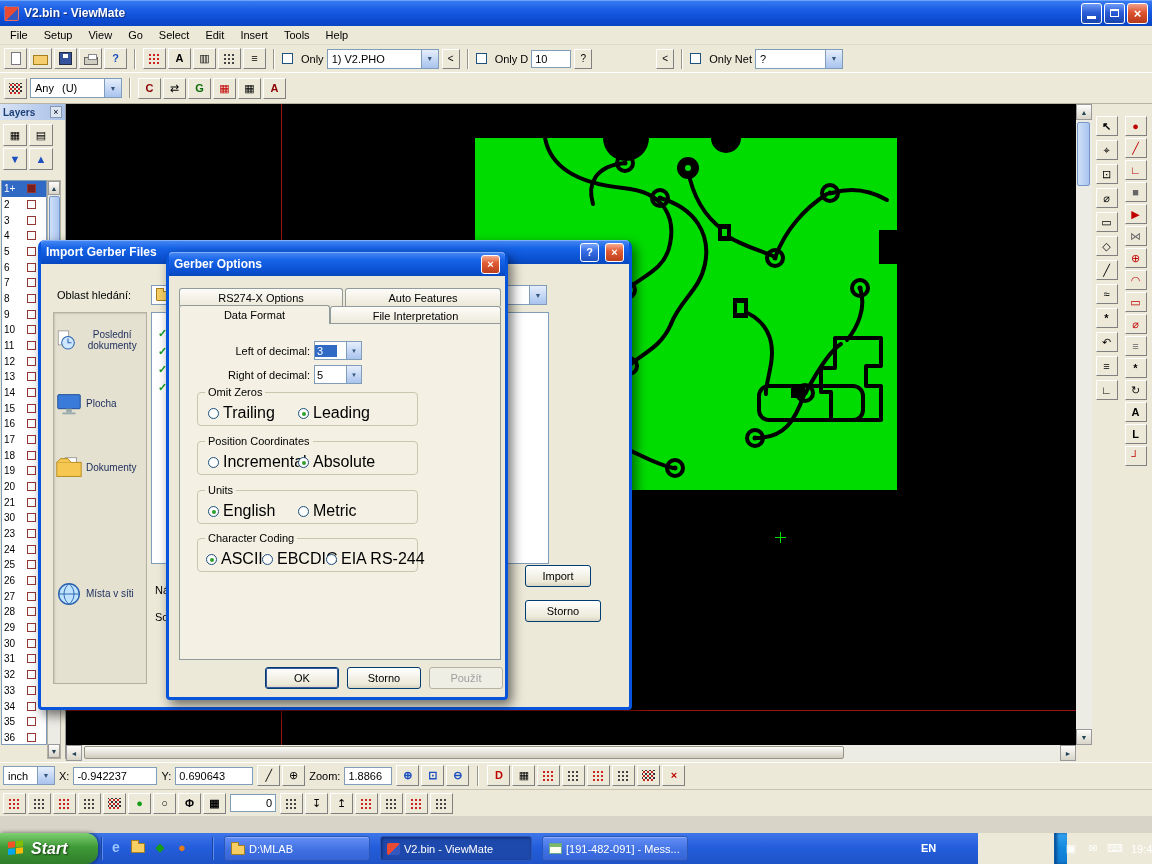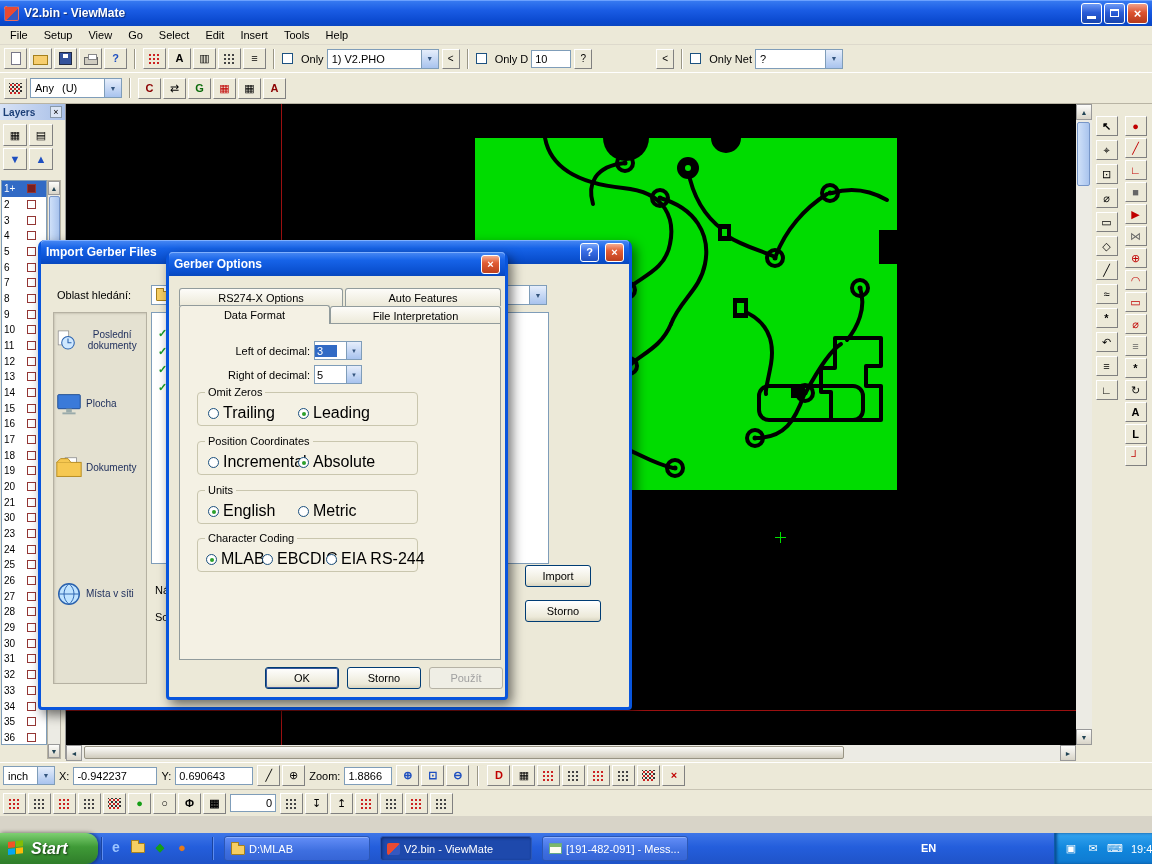--- a/index.html
+++ b/index.html
@@ -95,21 +95,21 @@
   .rtools{position:absolute;left:1095px;top:116px;width:23px;display:flex;flex-direction:column;gap:4px;z-index:2}
   .dtools{position:absolute;left:1123px;top:116px;width:25px;display:flex;flex-direction:column;gap:2px;z-index:2}
   .rtools .ti,.dtools .ti{width:22px;height:20px}
 
   
   .statusbar{position:absolute;left:0;top:762px;width:1152px;height:26px;background:#ECE9D8;border-top:1px solid #fff;display:flex;align-items:center;gap:4px;padding:0 3px;z-index:2}
   .btoolbar{position:absolute;left:0;top:789px;width:1152px;height:27px;background:#ECE9D8;display:flex;align-items:center;gap:4px;padding:0 3px;border-top:1px solid #c8c4b4;z-index:2}
   .gap{position:absolute;left:0;top:816px;width:1152px;height:17px;background:#D8D4C8;z-index:2}
 
   
-  .taskbar{position:absolute;left:0;top:833px;width:1152px;height:31px;background:linear-gradient(#3E76E8 0%,#245EDC 45%,#1F53C8 100%);z-index:50}
+  .taskbar{position:absolute;left:0;top:833px;width:978px;height:31px;background:linear-gradient(#3E76E8 0%,#245EDC 45%,#1F53C8 100%);z-index:50}
   .start{position:absolute;left:0;top:0;height:31px;width:98px;border:none;color:#fff;font-style:italic;font-weight:bold;font-size:16px;
     display:flex;align-items:center;gap:6px;padding-left:8px;border-radius:0 12px 12px 0;
     background:linear-gradient(#7ed072,#3f9a37 45%,#2f7d2a);text-shadow:1px 1px 2px #14380f;box-shadow:1px 0 4px #0008}
   .flag{width:17px;height:15px;display:grid;grid-template-columns:7px 7px;grid-template-rows:6px 6px;gap:1px;transform:skewY(-6deg)}
   .flag i{display:block}
   .fr{background:#F35325}.fg{background:#81BC06}.fb{background:#05A6F0}.fy{background:#FFBA08}
   .qdiv{position:absolute;top:4px;width:2px;height:23px;border-left:1px solid #1a44a0;border-right:1px solid #5d8cf0}
   .ql{position:absolute;left:106px;top:4px}
   .ql .ti,.tray .ti{border:none;background:transparent;width:20px;height:20px}
   .task{position:absolute;top:3px;height:25px;border-radius:3px;border:1px solid #2c57b5;color:#fff;font-size:11px;
@@ -857,21 +857,21 @@
           </label>
         <label class="radio sel" style="left:100px">
             <i class="rb"></i>
             <span>Absolute</span>
           </label>
       </div>
       <div class="grp" style="top:214px">
         <span class="lg">Character Coding</span>
         <label class="radio sel" style="left:8px">
             <i class="rb"></i>
-            <span>MLAB</span>
+            <span>ASCII</span>
           </label>
         <label class="radio" style="left:64px">
             <i class="rb"></i>
             <span>EBCDIC</span>
           </label>
         <label class="radio" style="left:128px">
             <i class="rb"></i>
             <span>EIA RS-244</span>
           </label>
       </div>

